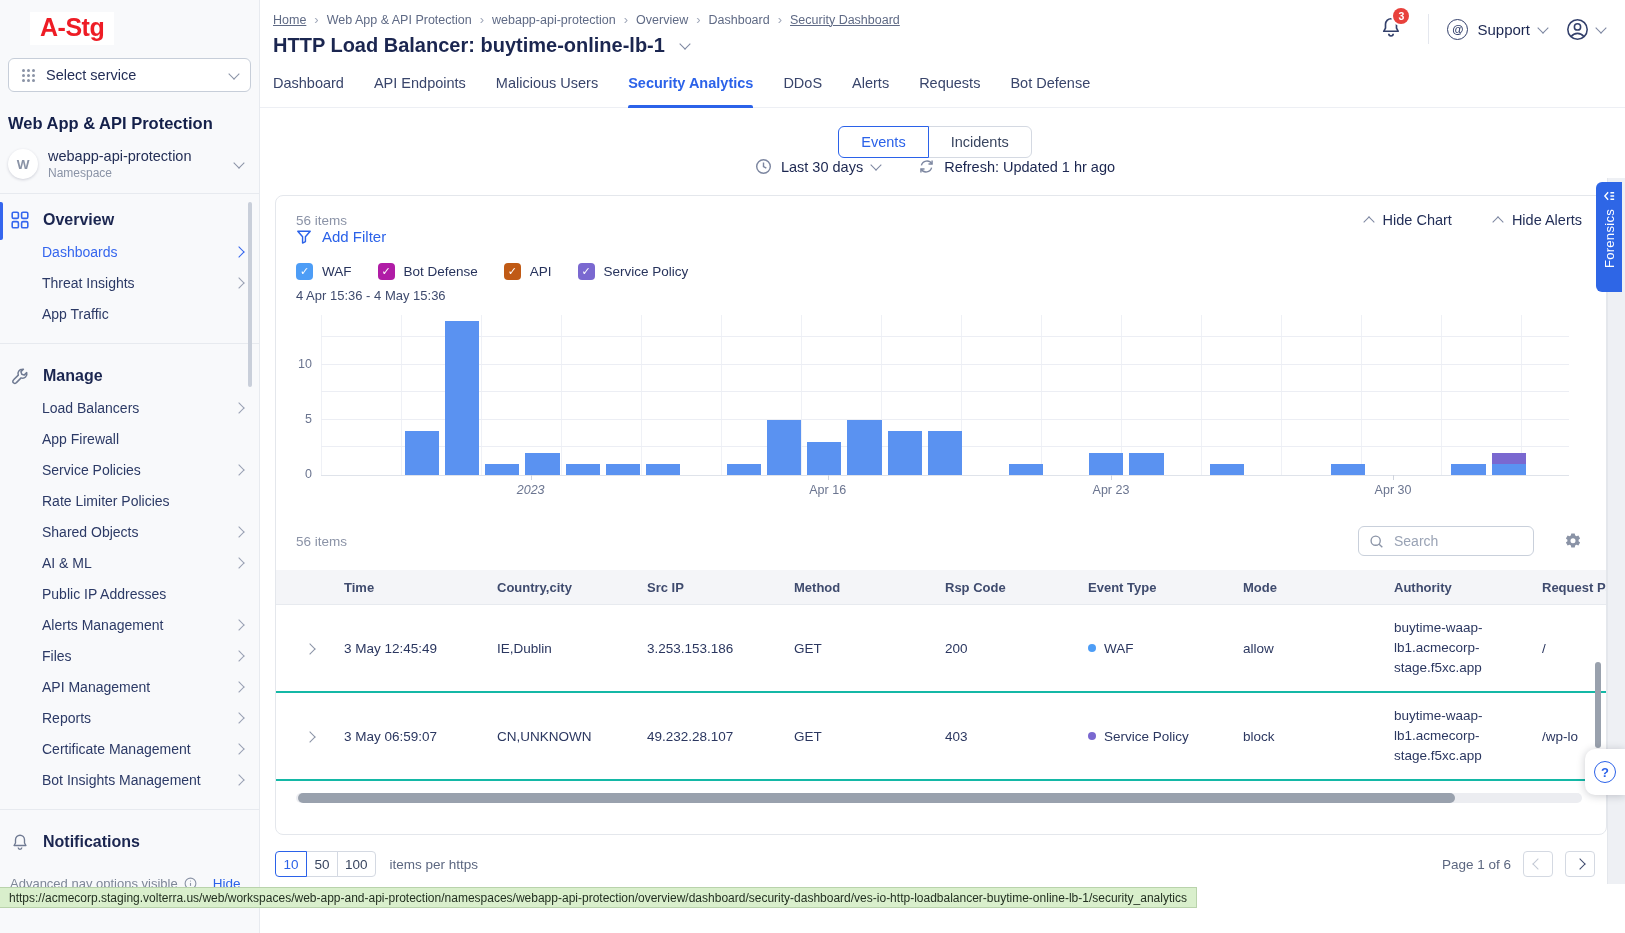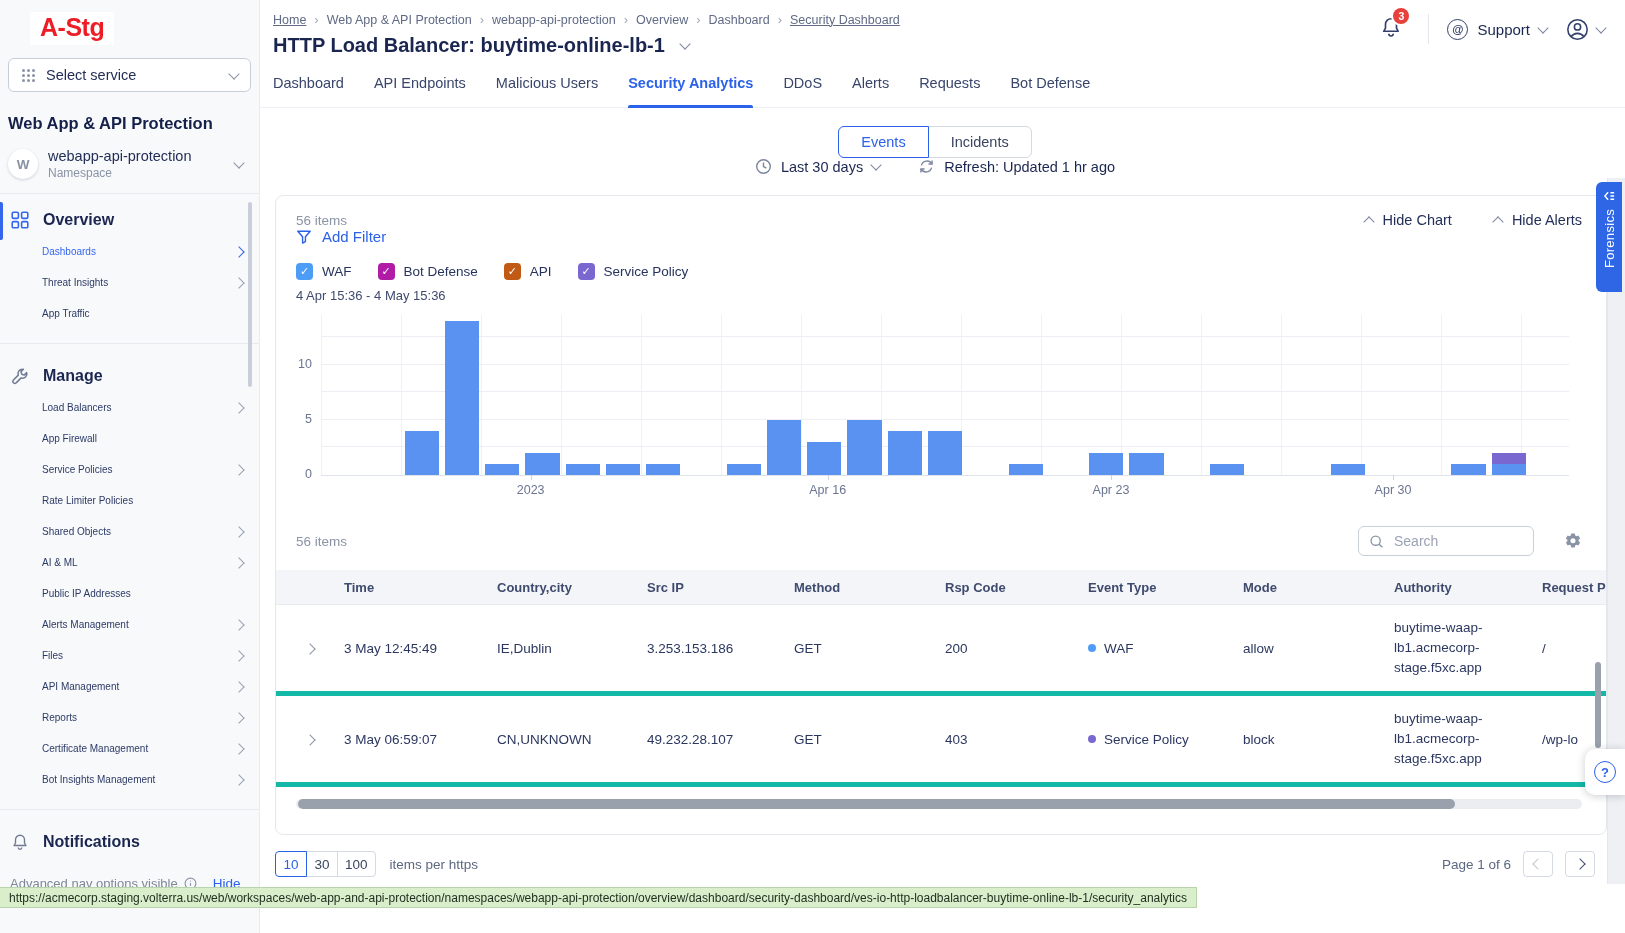--- a/index.html
+++ b/index.html
@@ -19,21 +19,21 @@
   .ns-chev{margin-left:auto;color:#8a93a6;}
   .sb-divider{height:1px;background:#e7eaef;margin-top:13px;}
   .nav{position:relative;}
   .nav .sb-divider{margin:6px 0;}
   .nav-section{position:relative;padding:10px 0 8px;}
   .nav-section-head{display:flex;align-items:center;gap:13px;padding:0 10px;height:32px;cursor:pointer;}
   .nav-icon{width:20px;display:flex;justify-content:center;color:#6f7a92;}
   .nav-section.active .nav-icon{color:#3566ee;}
   .nav-title{font-size:16px;font-weight:600;color:#1b2650;}
   .active-bar{position:absolute;left:0;top:8px;width:3px;height:38px;background:#3566ee;border-radius:0 2px 2px 0;}
-  .nav-item{display:flex;align-items:center;height:31px;padding:0 16px 0 42px;font-size:10px;color:#2c3a66;cursor:pointer;}
+  .nav-item{display:flex;align-items:center;height:31px;padding:0 16px 0 42px;font-size:14px;color:#2c3a66;cursor:pointer;}
   .nav-item .chev{margin-left:auto;color:#98a0b3;}
   .nav-item.active{color:#3566ee;}
   .nav-item.active .chev{color:#3566ee;}
   .sb-footer{padding:10px 0 0 10px;font-size:13px;color:#7e8798;display:flex;align-items:center;gap:6px;}
   .hide-link{color:#2b62e9;margin-left:10px;font-size:13.5px;cursor:pointer;}
   .sb-thumb{position:absolute;left:248px;top:202px;width:4px;height:185px;background:#c9cfda;border-radius:2px;}
 
   
   .chev{display:inline-block;width:7px;height:7px;border-right:1.6px solid currentColor;border-bottom:1.6px solid currentColor;flex:none;}
   .chev.down{transform:rotate(45deg);margin-top:-3px;}
@@ -102,21 +102,21 @@
   .row5{display:flex;justify-content:space-between;align-items:center;margin-top:24px;}
   .search-group{display:flex;align-items:center;gap:30px;}
   .search-box{width:176px;height:30px;border:1px solid #c9d0db;border-radius:6px;display:flex;align-items:center;padding:0 10px;gap:8px;background:#fff;box-sizing:border-box;}
   .search-input{border:none;outline:none;font-size:14px;color:#232e56;width:100%;background:transparent;font-family:inherit;}
   .search-input::placeholder{color:#9aa3b5;}
   .gear{display:flex;align-items:center;cursor:pointer;}
 
   .table-wrap{margin:14px -24px 0 -20px;overflow:hidden;}
   table{border-collapse:collapse;table-layout:fixed;width:1386px;}
   thead th{height:34px;background:#f4f5f8;font-size:13px;font-weight:700;color:#3f4b6e;text-align:left;padding:0;border-bottom:1px solid #e7eaef;white-space:nowrap;}
-  tbody td{height:86px;border-bottom:5px solid #14b8a6;font-size:13.5px;color:#2b3760;vertical-align:middle;padding:0 6px 0 0;}
+  tbody td{height:86px;border-bottom:2px solid #14b8a6;font-size:13.5px;color:#2b3760;vertical-align:middle;padding:0 6px 0 0;}
   td.expander-cell{text-align:center;color:#8a93a6;cursor:pointer;padding:0;}
   .event-cell{display:flex;align-items:center;gap:8px;}
   .dot{width:8px;height:8px;border-radius:50%;flex:none;}
   .authority-cell{width:122px;line-height:1.5;overflow-wrap:break-word;}
   .req-path{white-space:nowrap;}
 
   .h-scroll{margin-top:12px;height:10px;background:#ecedf1;border-radius:5px;position:relative;}
   .h-thumb{position:absolute;left:2px;top:0;height:10px;width:90%;background:#99a1ad;border-radius:5px;cursor:pointer;}
   .v-scroll{position:absolute;right:5px;top:466px;width:6px;height:86px;background:#99a1ad;border-radius:3px;cursor:pointer;}
 
@@ -506,21 +506,21 @@
               </div>
               <div class="slot">
                 <div class="seg-bar" style="height: 11.0345px; background: rgb(90, 146, 241);"></div>
                 <div class="seg-bar" style="height: 11.0345px; background: rgb(122, 104, 208);"></div>
               </div>
               <div class="slot"></div>
             </div>
           </div>
         <div class="xlabels">
             <span class="xtick" style="left: 16.8%;"></span>
-            <span class="xlabel" style="left: 16.8%;">2023</span>
+            <span class="xlabel" style="left: 16.8%; font-style: italic;">2023</span>
             <span class="xtick" style="left: 40.6%;"></span>
             <span class="xlabel" style="left: 40.6%;">Apr 16</span>
             <span class="xtick" style="left: 63.3%;"></span>
             <span class="xlabel" style="left: 63.3%;">Apr 23</span>
             <span class="xtick" style="left: 85.9%;"></span>
             <span class="xlabel" style="left: 85.9%;">Apr 30</span>
           </div>
       </div>
 
       <div class="row5">
@@ -617,21 +617,21 @@
       <div class="h-scroll">
           <div class="h-thumb"></div>
         </div>
       <div class="v-scroll"></div>
     </div>
 
     <div class="pagerow">
       <span class="left-group">
         <span class="size-seg">
             <span class="size-btn first active">10</span>
-            <span class="size-btn">30</span>
+            <span class="size-btn">50</span>
             <span class="size-btn last">100</span>
           </span>
         <span class="ipp">items per https</span>
       </span>
       <span class="right-group">
         <span class="page-info">Page 1 of 6</span>
         <span class="pg-btn prev">
             <span class="chev left"></span>
           </span>
         <span class="pg-btn next">

